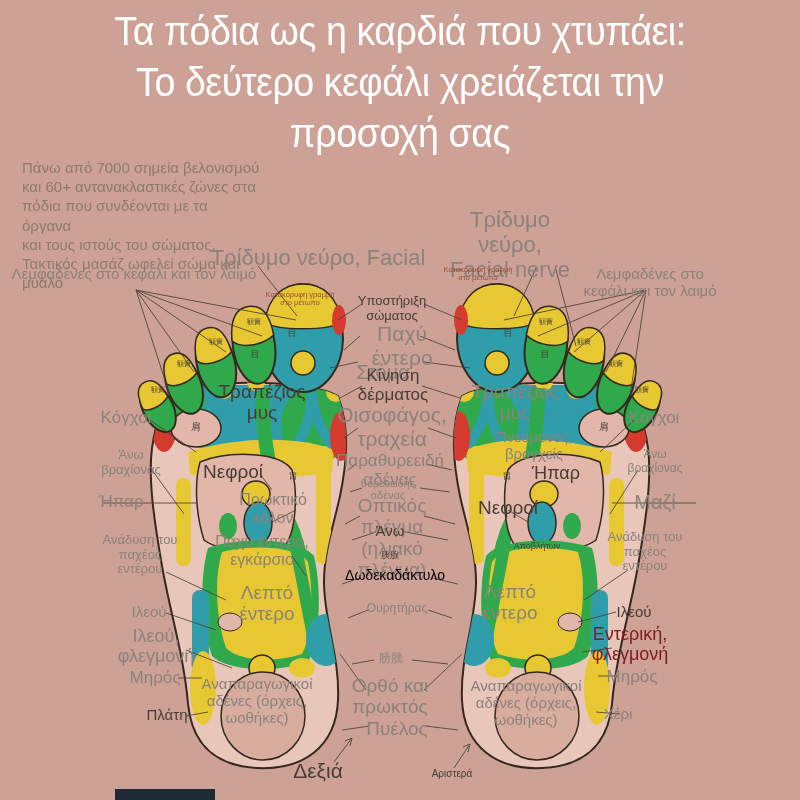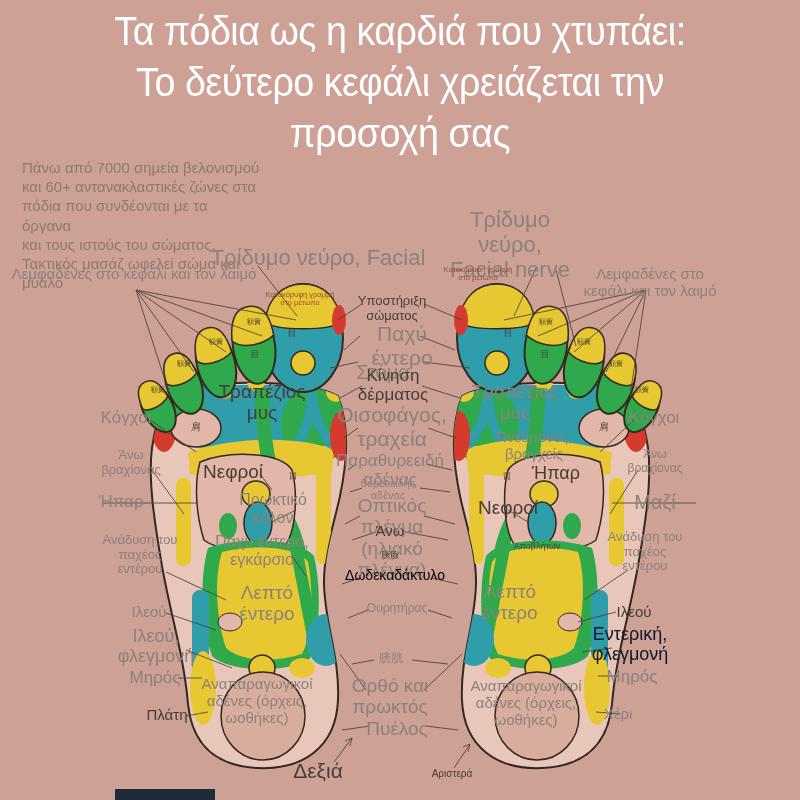--- a/index.html
+++ b/index.html
@@ -240,21 +240,21 @@
 αδένες (όρχεις,
 ωοθήκες)</div>
       <div class="lbl" style="left: 654px; top: 408px; font-size: 17px; color: rgb(139, 130, 122);">Κόγχοι</div>
       <div class="lbl" style="left: 655px; top: 448px; font-size: 12px; color: rgb(139, 130, 122);">Άνω
 βραχίονας</div>
       <div class="lbl" style="left: 655px; top: 491px; font-size: 20px; color: rgb(139, 130, 122);">Μαζί</div>
       <div class="lbl" style="left: 645px; top: 530px; font-size: 13px; color: rgb(139, 130, 122);">Ανάδυση του
 παχέος
 εντέρου</div>
       <div class="lbl" style="left: 634px; top: 604px; font-size: 15px; color: rgb(70, 62, 53);">Ιλεού</div>
-      <div class="lbl" style="left: 630px; top: 624px; font-size: 18px; color: #0f172a;">Εντερική,
+      <div class="lbl" style="left: 630px; top: 624px; font-size: 18px; color: #7f1d1d;">Εντερική,
 φλεγμονή</div>
       <div class="lbl" style="left: 632px; top: 667px; font-size: 17px; color: rgb(139, 130, 122);">Μηρός</div>
       <div class="lbl" style="left: 618px; top: 706px; font-size: 15px; color: rgb(139, 130, 122);">Χέρι</div>
       <div class="lbl" style="left: 515px; top: 381px; font-size: 19px; color: rgb(139, 130, 122);">Τραπέζιος
 μυς</div>
       <div class="lbl" style="left: 534px; top: 429px; font-size: 15px; color: rgb(139, 130, 122);">Πνεύμονες,
 βρογχείς</div>
       <div class="lbl" style="left: 556px; top: 463px; font-size: 18px; color: rgb(70, 62, 53);">Ήπαρ</div>
       <div class="lbl" style="left: 508px; top: 497px; font-size: 19px; color: rgb(70, 62, 53);">Νεφροί</div>
       <div class="lbl" style="left: 537px; top: 541px; font-size: 9px; color: rgb(70, 62, 53);">Αποβλήτων</div>

